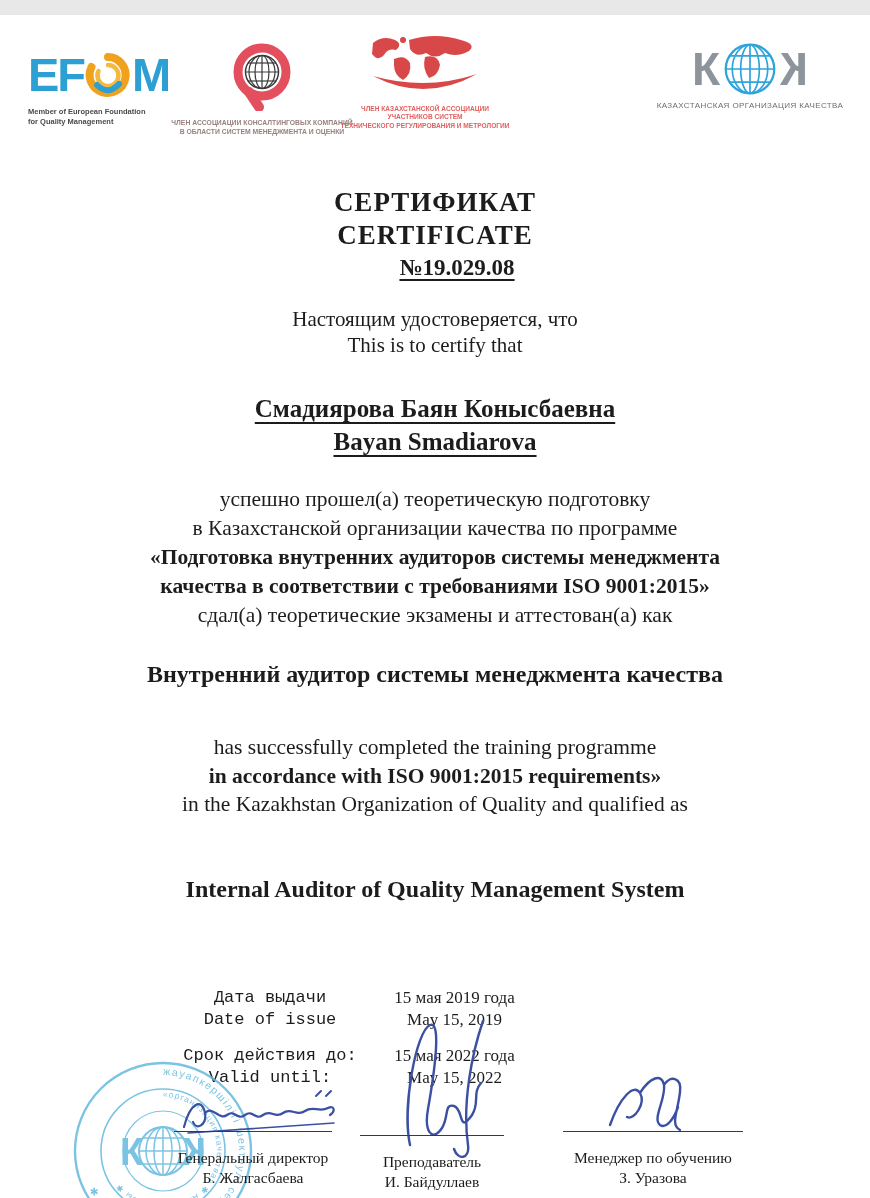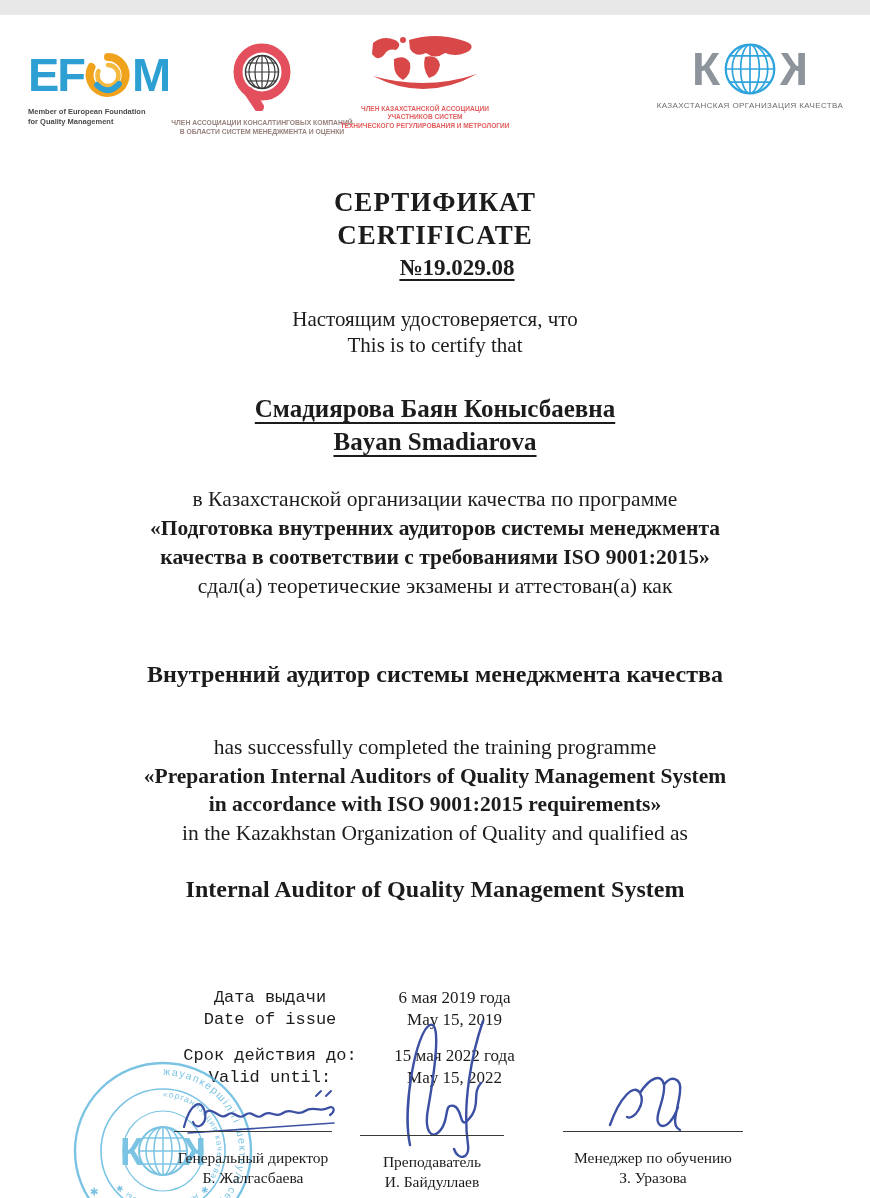--- a/index.html
+++ b/index.html
@@ -120,43 +120,43 @@
   <div class="abs ctr t-title" style="top:205px;">CERTIFICATE</div>
   <div class="abs ctr t-number" style="top:240px;padding-left:44px;">№19.029.08</div>
 
   <div class="abs ctr t-intro" style="top:292px;">Настоящим удостоверяется, что</div>
   <div class="abs ctr t-intro" style="top:318px;">This is to certify that</div>
 
   <div class="abs ctr t-name" style="top:380px;">Смадиярова Баян Конысбаевна</div>
   <div class="abs ctr t-name" style="top:413px;">Bayan Smadiarova</div>
 
   <div class="abs ctr t-body" style="top:470px;">
+    <div>успешно прошел(а) теоретическую подготовку</div>
     <div>в Казахстанской организации качества по программе</div>
     <div class="b">«Подготовка внутренних аудиторов системы менеджмента</div>
     <div class="b">качества в соответствии с требованиями ISO 9001:2015»</div>
     <div>сдал(а) теоретические экзамены и аттестован(а) как</div>
   </div>
 
   <div class="abs ctr t-qual" style="top:646px;">Внутренний аудитор системы менеджмента качества</div>
 
   <div class="abs ctr t-body" style="top:718px;line-height:28.5px;">
     <div>has successfully completed the training programme</div>
-    <div class="b">«Preparation Internal Auditors of Quality Management System</div>
     <div class="b">in accordance with ISO 9001:2015 requirements»</div>
     <div>in the Kazakhstan Organization of Quality and qualified as</div>
   </div>
 
   <div class="abs ctr t-qual" style="top:861px;">Internal Auditor of Quality Management System</div>
 
   <div class="abs t-date date-label" style="top:972px;">
     <div>Дата выдачи</div>
     <div>Date of issue</div>
   </div>
   <div class="abs t-date date-value" style="top:972px;">
-    <div>6 мая 2019 года</div>
+    <div>15 мая 2019 года</div>
     <div>May 15, 2019</div>
   </div>
   <div class="abs t-date date-label" style="top:1030px;">
     <div>Срок действия до:</div>
     <div>Valid until:</div>
   </div>
   <div class="abs t-date date-value" style="top:1030px;">
     <div>15 мая 2022 года</div>
     <div>May 15, 2022</div>
   </div>

